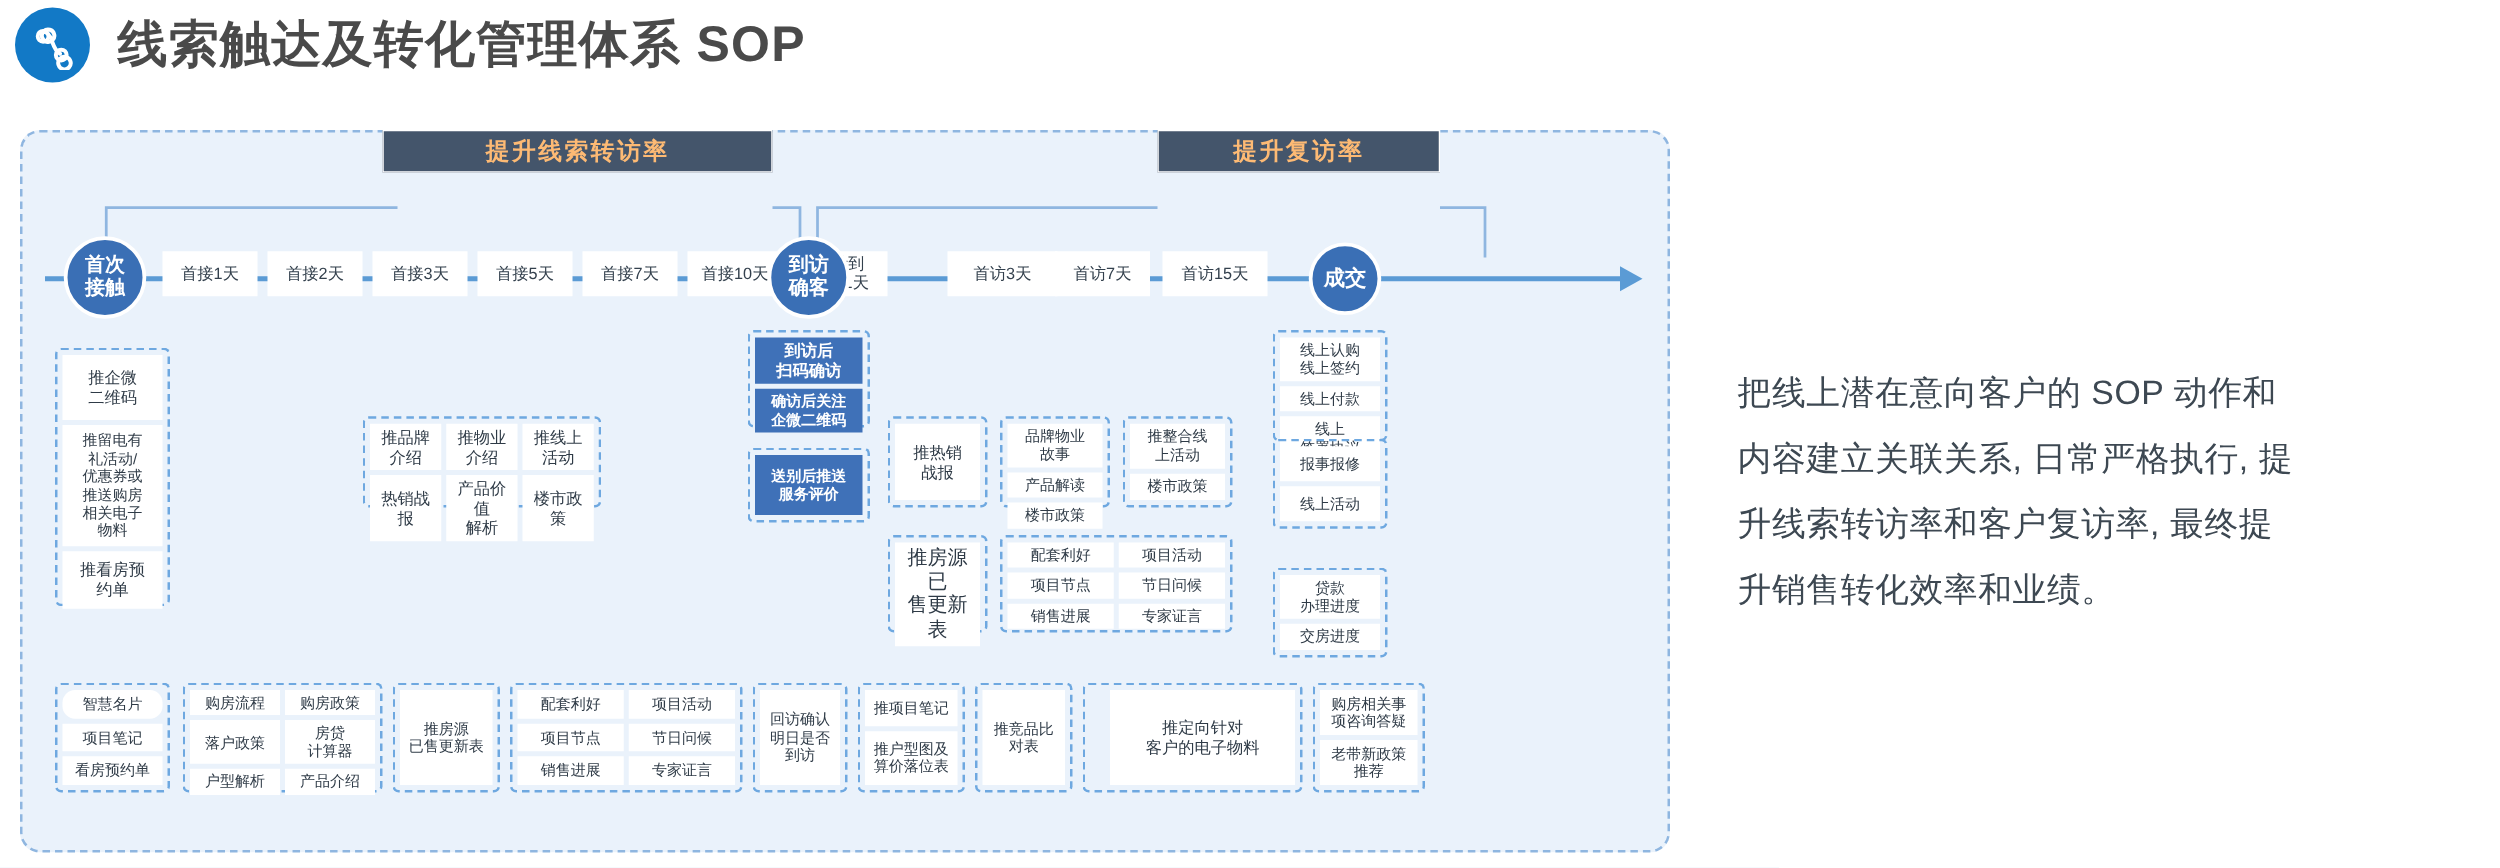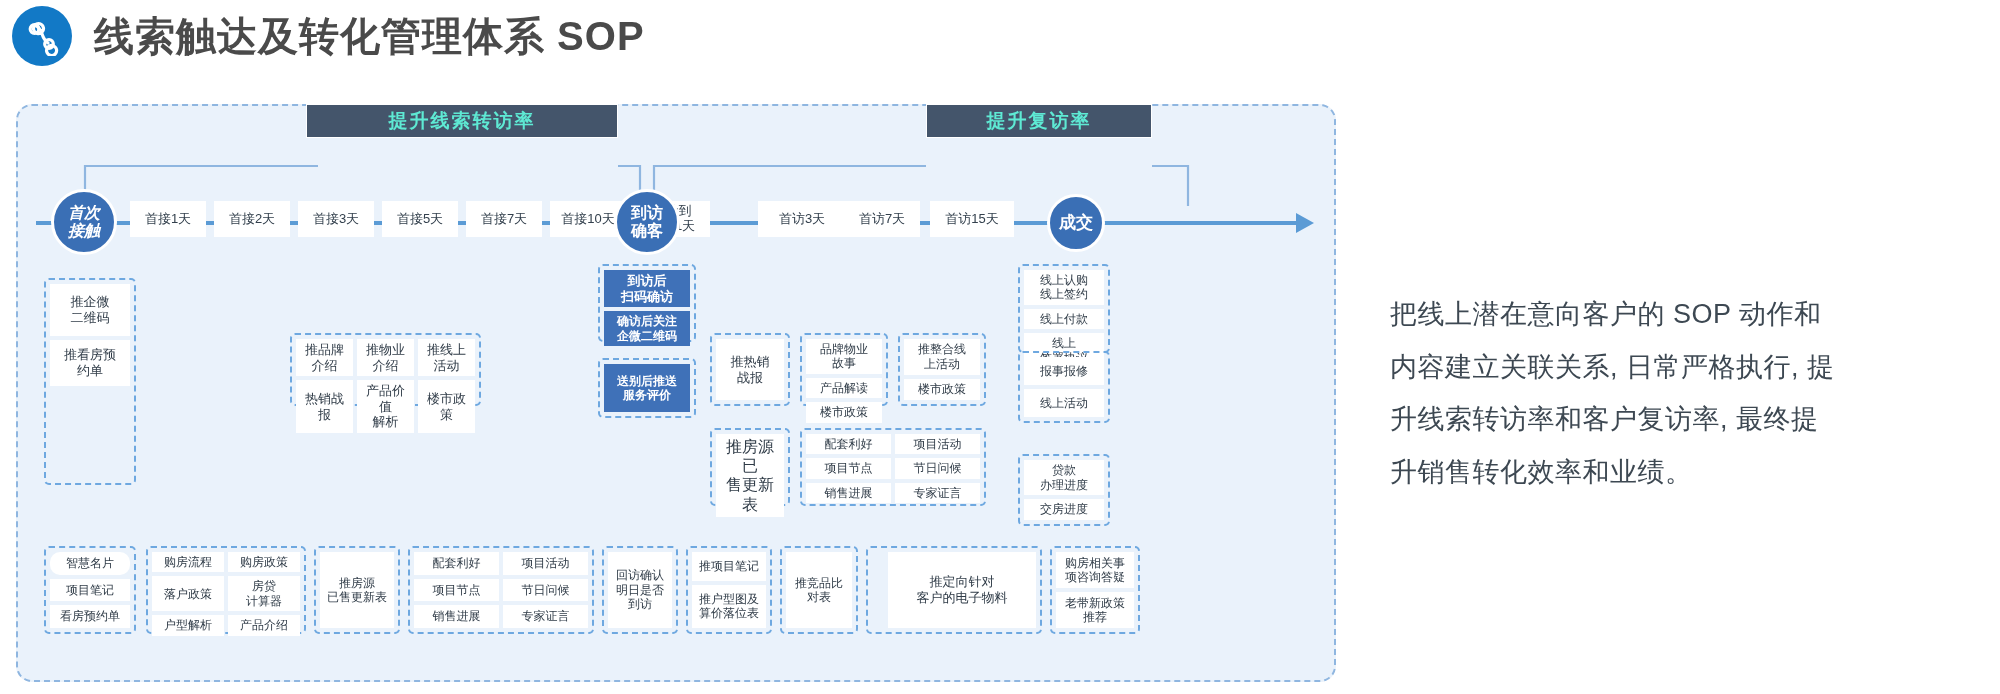--- a/index.html
+++ b/index.html
@@ -25,21 +25,21 @@
 
   
   .panel {
     position:absolute; left:16px; top:104px; width:1320px; height:578px;
     background:#eaf2fb; border:2px dashed #8fb6e0; border-radius:16px;
   }
 
   
   .banner {
     position:absolute; height:34px; background:#44556b;
-    color:#5eead4; font-size:19px; font-weight:700; letter-spacing:2px;
+    color:#fdba74; font-size:19px; font-weight:700; letter-spacing:2px;
     display:flex; align-items:center; justify-content:center;
     border:1px solid #ffffff;
   }
   .banner.b1 { left:288px; top:-2px; width:312px; }
   .banner.b2 { left:908px; top:-2px; width:226px; }
 
   
   .connectors { position:absolute; left:0; top:0; width:1320px; height:180px; pointer-events:none; }
 
   
@@ -51,21 +51,21 @@
     position:absolute; left:1278px; top:107px; width:0; height:0;
     border-top:10px solid transparent; border-bottom:10px solid transparent;
     border-left:18px solid #5b9bd5;
   }
   .node {
     position:absolute; border-radius:50%; background:#3a6fb5;
     border:3px solid #ffffff; color:#ffffff; font-weight:700;
     display:flex; align-items:center; justify-content:center; text-align:center;
     line-height:1.12; z-index:3;
   }
-  .node.n1 { left:33px; top:83px; width:66px; height:66px; font-size:16px;font-style:italic; }
+  .node.n1 { left:33px; top:83px; width:66px; height:66px; font-size:16px; }
   .node.n2 { left:596px; top:83px; width:66px; height:66px; font-size:16px; }
   .node.n3 { left:1029px; top:88px; width:58px; height:58px; font-size:17px; }
 
   .tick {
     position:absolute; top:95px; height:36px; background:#ffffff;
     display:flex; align-items:center; justify-content:center; text-align:center;
     font-size:13px; color:#33404d; line-height:1.15; z-index:2;
     padding:0 4px;
   }
 
@@ -137,20 +137,21 @@
     <div class="tick" style="left:364px;width:76px;">首接5天</div>
     <div class="tick" style="left:448px;width:76px;">首接7天</div>
     <div class="tick" style="left:532px;width:76px;">首接10天</div>
     <div class="tick" style="left:616px;width:76px;">预计到<br>访前1天</div>
     <div class="tick" style="left:740px;width:88px;">首访3天</div>
     <div class="tick" style="left:826px;width:76px;">首访7天</div>
     <div class="tick" style="left:912px;width:84px;">首访15天</div>
 
     <div class="group" style="left:26px;top:172px;width:92px;height:207px;">
       <div class="cell" style="flex:0 0 52px;">推企微<br>二维码</div>
+      <div class="cell" style="flex:0 0 97px;font-size:12px;">推留电有<br>礼活动/<br>优惠券或<br>推送购房<br>相关电子<br>物料</div>
       <div class="cell" style="flex:0 0 46px;">推看房预<br>约单</div>
     </div>
 
     <div class="group grid2" style="left:272px;top:227px;width:191px;height:73px;grid-template-columns:1fr 1fr 1fr;">
       <div class="cell">推品牌<br>介绍</div>
       <div class="cell">推物业<br>介绍</div>
       <div class="cell">推线上<br>活动</div>
       <div class="cell">热销战报</div>
       <div class="cell">产品价值<br>解析</div>
       <div class="cell">楼市政策</div>

